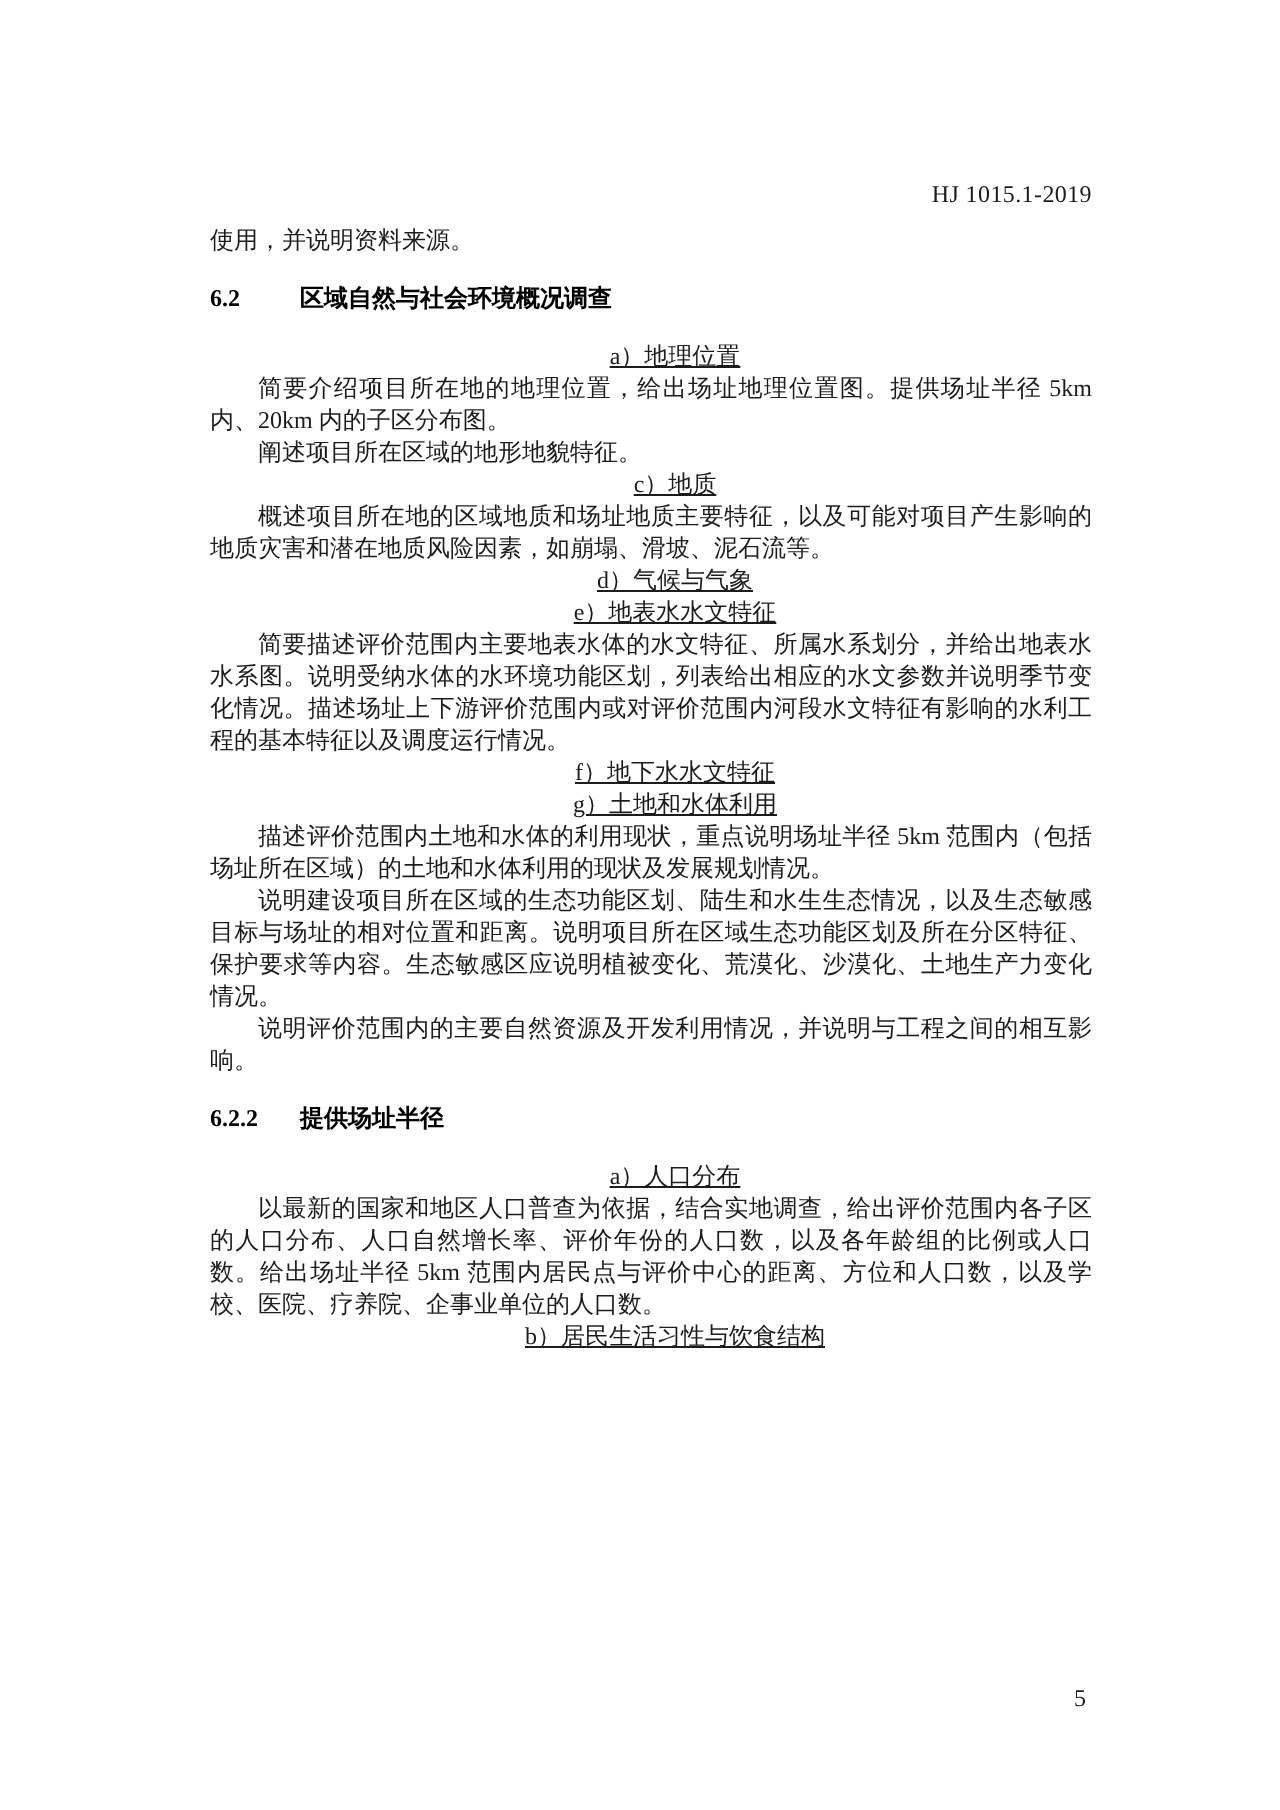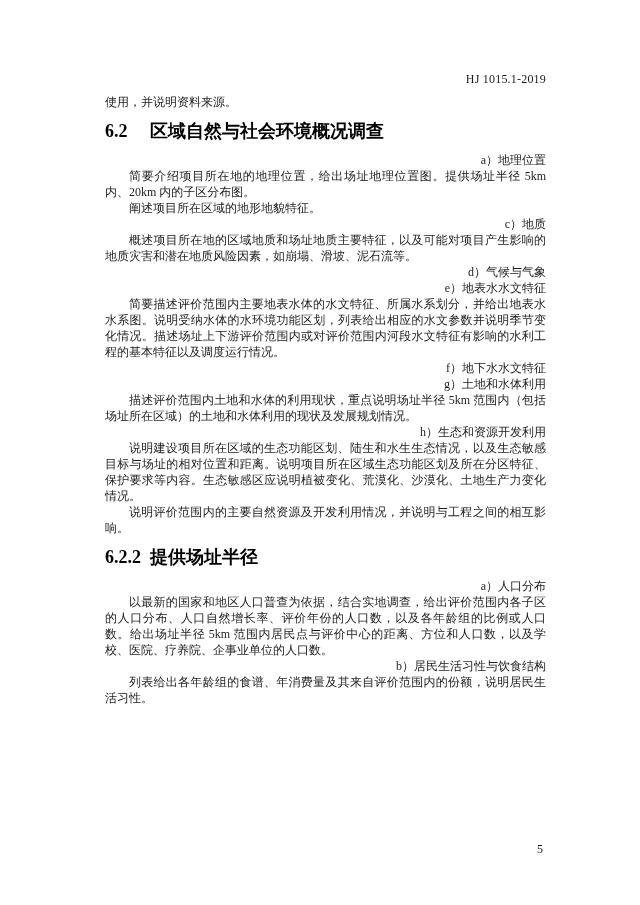--- a/index.html
+++ b/index.html
@@ -14,32 +14,32 @@
     background: #ffffff;
     overflow: hidden;
     font-family: "Liberation Serif", "DejaVu Serif", serif;
     font-size: 12px;
     line-height: 16px;
     color: #1c1c1c;
   }
   .content {
     position: absolute;
     left: 105px;
-    top: 71px;
+    top: 89px;
     width: 441px;
   }
   .doc-header {
     text-align: right;
     margin: 0 0 7px 0;
     letter-spacing: 0.2px;
   }
   .heading {
     font-family: "Liberation Sans", "DejaVu Sans", sans-serif;
     font-weight: bold;
-    font-size: 18px;
+    font-size: 12px;
     line-height: 16px;
     margin: 13px 0 13px 0;
     color: #000000;
   }
   .heading .h-num {
     display: inline-block;
     min-width: 45px;
     font-family: "Liberation Serif", "DejaVu Serif", serif;
     font-weight: bold;
   }
@@ -47,21 +47,22 @@
     margin: 0;
     text-align: justify;
     text-indent: 2em;
   }
   .para.no-indent {
     text-indent: 0;
   }
   .item {
     margin: 0;
     text-indent: 2em;
-    text-align: right;
+    text-align: center;
+    text-decoration: underline;
   }
   .page-number {
     position: absolute;
     right: 97px;
     top: 841px;
     font-size: 12px;
   }
 </style>
 </head>
 <body>
@@ -76,24 +77,22 @@
         <p class="para">简要介绍项目所在地的地理位置，给出场址地理位置图。提供场址半径 5km 内、20km 内的子区分布图。</p>
         <p class="para">阐述项目所在区域的地形地貌特征。</p>
         <p class="item">c）地质</p>
         <p class="para">概述项目所在地的区域地质和场址地质主要特征，以及可能对项目产生影响的地质灾害和潜在地质风险因素，如崩塌、滑坡、泥石流等。</p>
         <p class="item">d）气候与气象</p>
         <p class="item">e）地表水水文特征</p>
         <p class="para">简要描述评价范围内主要地表水体的水文特征、所属水系划分，并给出地表水水系图。说明受纳水体的水环境功能区划，列表给出相应的水文参数并说明季节变化情况。描述场址上下游评价范围内或对评价范围内河段水文特征有影响的水利工程的基本特征以及调度运行情况。</p>
         <p class="item">f）地下水水文特征</p>
         <p class="item">g）土地和水体利用</p>
         <p class="para">描述评价范围内土地和水体的利用现状，重点说明场址半径 5km 范围内（包括场址所在区域）的土地和水体利用的现状及发展规划情况。</p>
-        <p class="item">h）生态和资源开发利用</p>
         <p class="para">说明建设项目所在区域的生态功能区划、陆生和水生生态情况，以及生态敏感目标与场址的相对位置和距离。说明项目所在区域生态功能区划及所在分区特征、保护要求等内容。生态敏感区应说明植被变化、荒漠化、沙漠化、土地生产力变化情况。</p>
         <p class="para">说明评价范围内的主要自然资源及开发利用情况，并说明与工程之间的相互影响。</p>
         <h3 class="heading h3"><span class="h-num">6.2.2</span><span class="h-title">提供场址半径</span></h3>
         <p class="item">a）人口分布</p>
         <p class="para">以最新的国家和地区人口普查为依据，结合实地调查，给出评价范围内各子区的人口分布、人口自然增长率、评价年份的人口数，以及各年龄组的比例或人口数。给出场址半径 5km 范围内居民点与评价中心的距离、方位和人口数，以及学校、医院、疗养院、企事业单位的人口数。</p>
         <p class="item">b）居民生活习性与饮食结构</p>
-        <p class="para">列表给出各年龄组的食谱、年消费量及其来自评价范围内的份额，说明居民生活习性。</p>
       </main>
   </div>
   <div class="page-number">5</div>
 </div>
 
 </body></html>

